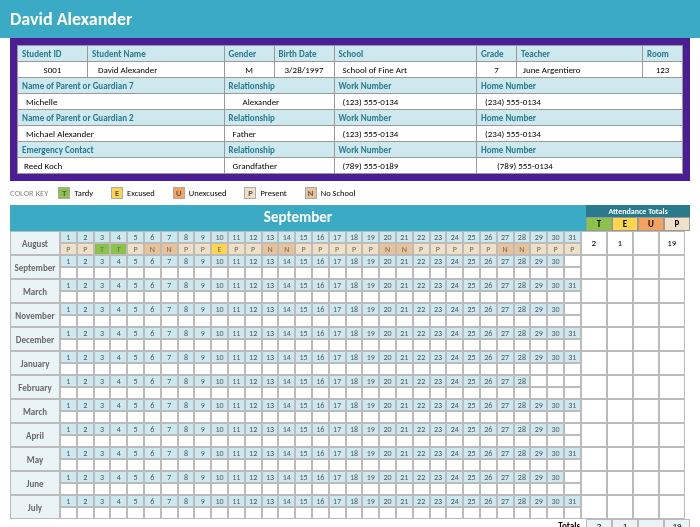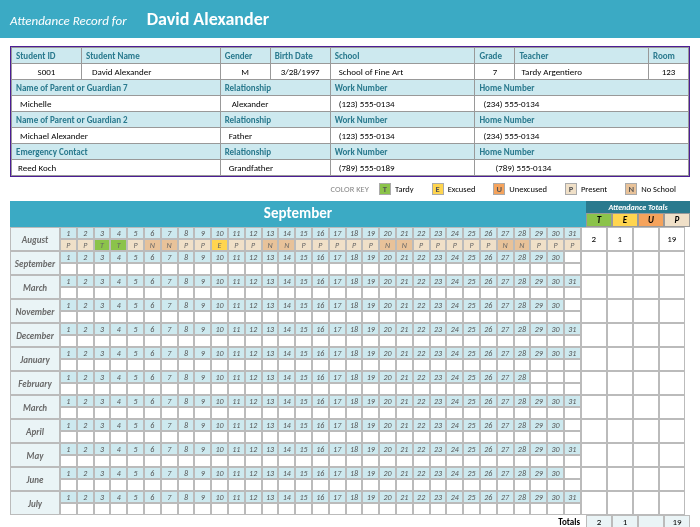--- a/index.html
+++ b/index.html
@@ -1,60 +1,59 @@
 <!DOCTYPE html>
 <html><head>
 <meta charset="utf-8">
 <style>
   * { box-sizing: border-box; margin: 0; padding: 0; }
   body { font-family: Calibri, Arial, sans-serif; font-size: 9px; background: #fff; width: 700px; }
   .banner { background: #3baac4; color: #fff; padding: 8px 10px; display: flex; align-items: baseline; }
   .banner .lbl { font-style: italic; font-size: 13px; margin-right: 20px; }
   .banner .name { font-size: 18px; font-weight: bold; }
-  .info { margin: 8px 10px 6px; border: 1px solid #4c1d95; }
+  .info { margin: 0 10px 6px; border: 7px solid #4c1d95; }
   .info table { width: 100%; border-collapse: collapse; }
   .info td { border: 1px solid #999; padding: 2px 4px; font-size: 9px; vertical-align: middle; height: 14px; }
   .h { background: #cde9ef; color: #2a7a8e; font-weight: bold; }
-  .key { display: flex; align-items: center; gap: 4px; margin: 2px 10px 6px; font-size: 8.5px; justify-content: flex-end; }
+  .key { display: flex; align-items: center; gap: 4px; margin: 2px 10px 6px; font-size: 8.5px; }
   .key .lbl { color: #888; margin-right: 6px; }
   .sw { width: 12px; height: 12px; display: inline-flex; align-items: center; justify-content: center; color: #555; font-weight: bold; border: 1px solid #aaa; }
   .c-t { background: #8bc34a; }
   .c-e { background: #ffd54f; }
   .c-u { background: #f5a35c; }
   .c-p { background: #f0e0c8; }
   .c-n { background: #e8c299; }
   .key span.klabel { margin-right: 14px; }
   .att-wrap { margin: 0 10px; }
   .att-head-row { display: flex; }
   .att-title { background: #3baac4; color: #fff; text-align: center; font-size: 15px; font-weight: bold; padding: 3px 0; flex: 1; }
   .tot-h-lbl { background: #2a7a8e; color: #fff; font-size: 8px; font-weight: bold; text-align: center; width: 104px; line-height: 12px; }
   .tot-cols { display: flex; }
   .tot-cols div { width: 26px; text-align: center; font-weight: bold; border: 1px solid #999; height: 14px; line-height: 12px; font-size: 9px; }
-  .tot-wrap { display: flex; flex-direction: column; width: 104px; font-style: italic; }
+  .tot-wrap { display: flex; flex-direction: column; width: 104px; }
   .grid-area { display: flex; }
   .months-col { display: flex; flex-direction: column; }
-  .month { display: flex; font-style: italic; }
+  .month { display: flex; }
   .mlabel { width: 50px; background: #eaf4f6; border: 1px solid #bbb; font-weight: bold; color: #6a6a6a; font-size: 9px; display: flex; align-items: center; justify-content: center; }
   .days { display: flex; flex-direction: column; }
   .drow { display: flex; }
   .cell { width: 16.8px; height: 12px; border: 1px solid #bbb; text-align: center; font-size: 8px; line-height: 10px; color: #666; }
   .dnum { background: #cde9ef; color: #555; }
   .totals-col { display: flex; flex-direction: column; }
   .trow { display: flex; height: 24px; }
   .tcell { width: 26px; border: 1px solid #bbb; text-align: center; font-size: 9px; line-height: 22px; }
   .grand { display: flex; margin: 0 10px 10px; }
   .grand .sp { flex: 1; }
   .grand .glbl { width: 40px; font-weight: bold; text-align: right; padding-right: 6px; line-height: 14px; }
   .grand .gcell { width: 26px; border: 1px solid #bbb; text-align: center; line-height: 12px; font-size: 9px; background: #eaf4f6; }
 </style>
 </head>
 <body>
 
 <div class="banner">
-  <span class="lbl">Attendance Record for</span>
   <span class="name">David Alexander</span>
 </div>
 
 <div class="info">
 <table>
 <tbody>
         <tr>
   <td class="h" style="width:70px">Student ID</td>
   <td class="h" colspan="2">Student Name</td>
   <td class="h" style="width:50px">Gender</td>
@@ -64,32 +63,32 @@
   <td class="h">Teacher</td>
   <td class="h" style="width:40px">Room</td>
 </tr>
 <tr>
   <td style="text-align:center">S001</td>
   <td colspan="2" style="padding-left:10px">David Alexander</td>
   <td style="text-align:center">M</td>
   <td style="text-align:center">3/28/1997</td>
   <td colspan="2" style="padding-left:8px">School of Fine Art</td>
   <td style="text-align:center">7</td>
-  <td style="padding-left:6px">Tardy Argentiero</td>
+  <td style="padding-left:6px">June Argentiero</td>
   <td style="text-align:center">123</td>
 </tr>
 <tr>
   <td class="h" colspan="2">Name of Parent or Guardian 7</td>
   <td class="h" colspan="3">Relationship</td>
   <td class="h" colspan="2">Work Number</td>
   <td class="h" colspan="3">Home Number</td>
 </tr>
 <tr>
   <td colspan="2" style="padding-left:8px">Michelle</td>
-  <td colspan="3" style="padding-left:11px">Alexander</td>
+  <td colspan="3" style="padding-left:18px">Alexander</td>
   <td colspan="2" style="padding-left:8px">(123) 555-0134</td>
   <td colspan="3" style="padding-left:8px">(234) 555-0134</td>
 </tr>
 <tr>
   <td class="h" colspan="2">Name of Parent or Guardian 2</td>
   <td class="h" colspan="3">Relationship</td>
   <td class="h" colspan="2">Work Number</td>
   <td class="h" colspan="3">Home Number</td>
 </tr>
 <tr>

